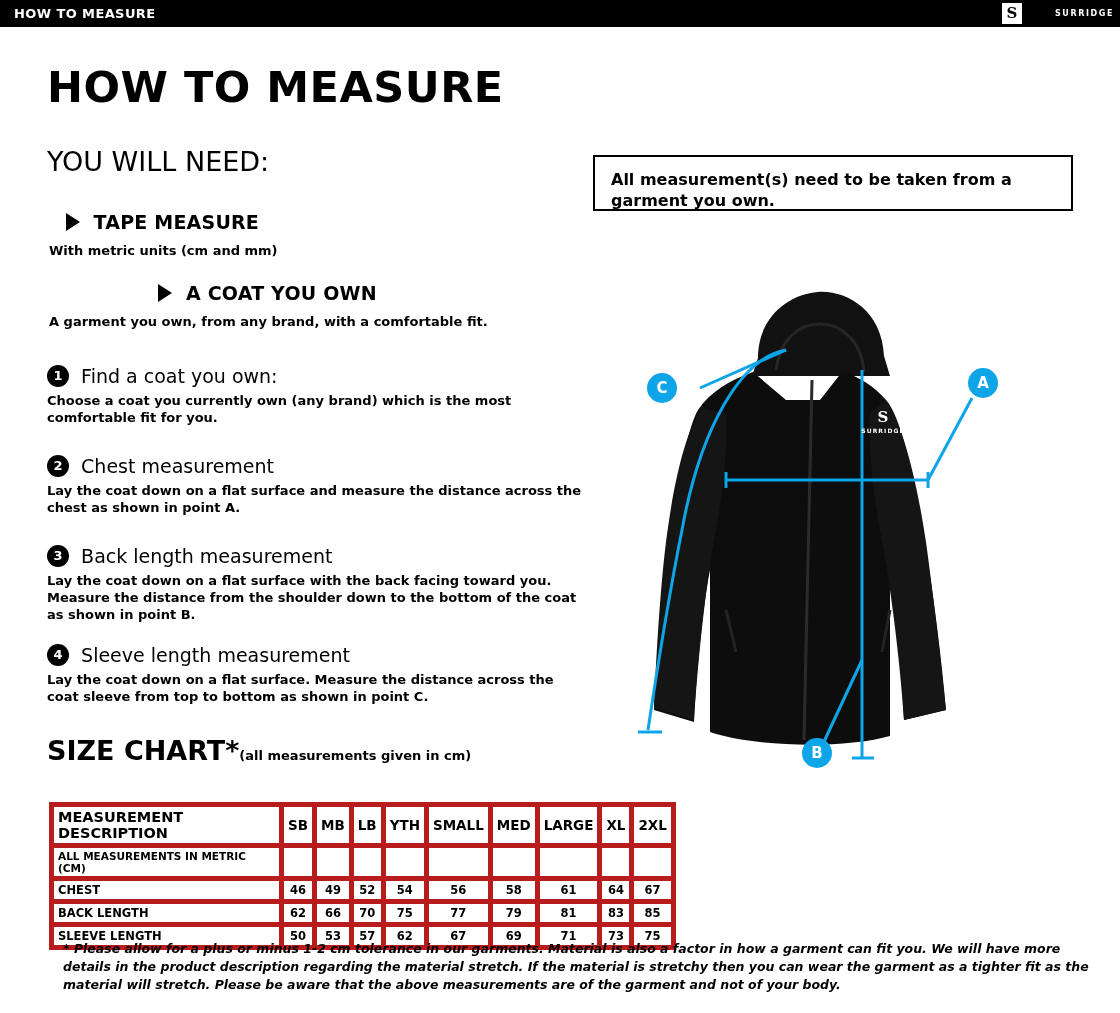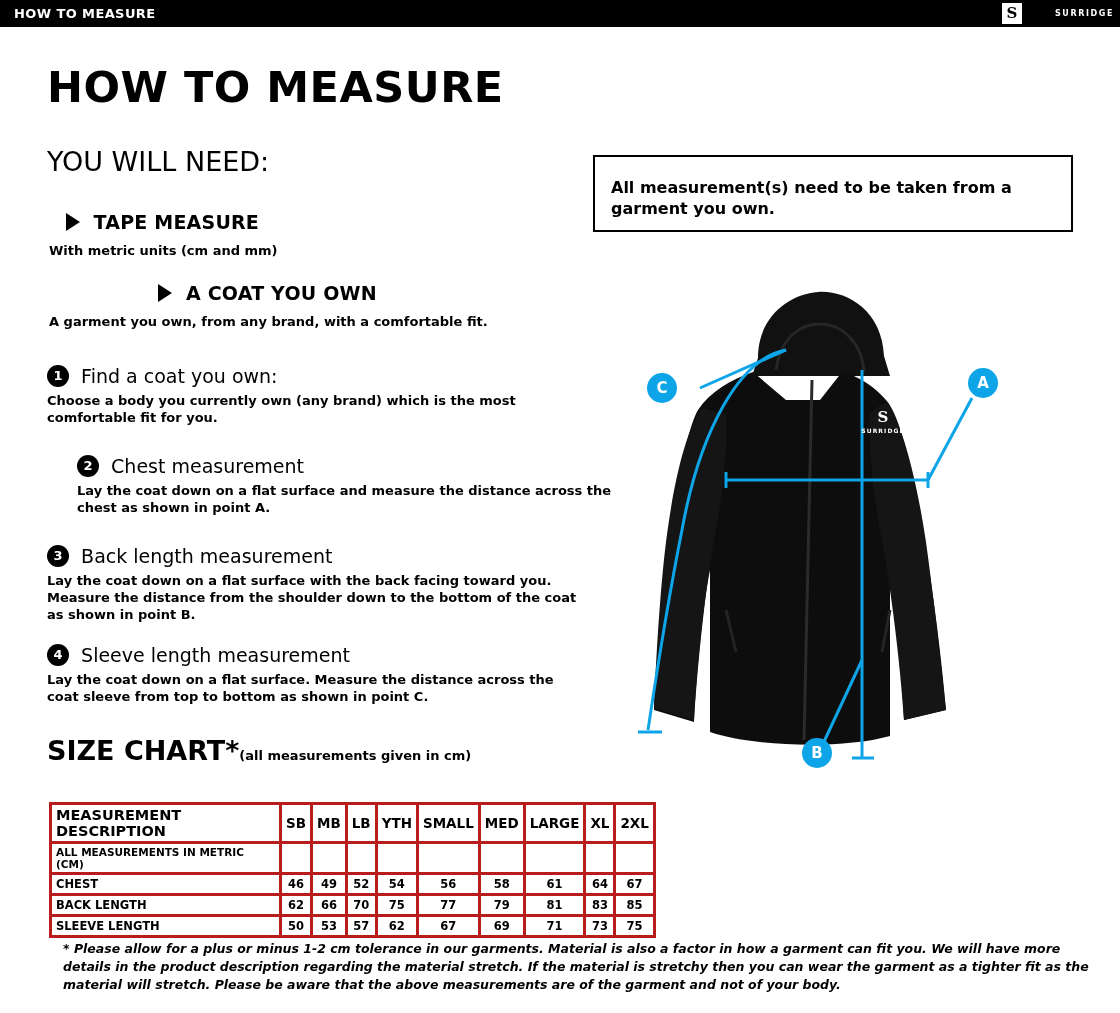--- a/index.html
+++ b/index.html
@@ -76,28 +76,28 @@
     text-align:center; line-height:22px; vertical-align:middle;
     margin-right:7px;
   }
   .step .sttl {
     display:inline-block; font-size:19px; font-weight:normal; vertical-align:middle;
   }
   .step .sbody {
     font-size:13px; font-weight:bold; line-height:1.32; margin-top:5px;
   }
   #step1 { top:365px; }
-  #step2 { top:455px;margin-left:30px; }
+  #step2 { top:455px; }
   #step3 { top:545px; }
   #step4 { top:644px; }
 
   
   .callout {
-    position:absolute; left:593px; top:155px; width:480px; height:77px;
-    border:2px solid #000; padding:20px 16px;
+    position:absolute; left:593px; top:155px; width:480px; height:56px;
+    border:2px solid #000; padding:12px 16px;
     font-size:16px; font-weight:bold; line-height:1.33;
   }
 
   
   .jacket-wrap {
     position:absolute; left:590px; top:280px; width:490px; height:500px;
   }
   .badge {
     position:absolute; width:30px; height:30px; border-radius:50%;
     background:#0ea5e8; color:#ffffff; font-size:15px; font-weight:bold;
@@ -122,21 +122,21 @@
   }
   .sizechart-title .note {
     font-size:13px; font-weight:bold;
   }
   table.sizes {
     position:absolute; left:49px; top:802px;
     border-collapse:collapse;
     font-size:11.5px; font-weight:bold;
   }
   table.sizes th, table.sizes td {
-    border:3px solid #b91c1c;
+    border:5px solid #b91c1c;
     padding:2px 4px;
     text-align:center;
     height:18px;
   }
   table.sizes th.desc, table.sizes td.desc {
     text-align:left; width:230px;
   }
   table.sizes thead th { font-size:13.5px; }
   table.sizes thead th.desc { font-size:14.5px; }
   table.sizes tr.allrow td { font-size:10.5px; }
@@ -173,21 +173,21 @@
 
 <div class="need" id="need2">
   <span class="tri"></span>
   <span class="ttl">A COAT YOU OWN</span>
   <div class="sub">A garment you own, from any brand, with a comfortable fit.</div>
 </div>
 
 <div class="step" id="step1">
   <span class="num">1</span>
   <span class="sttl">Find a coat you own:</span>
-  <div class="sbody">Choose a body you currently own (any brand) which is the most comfortable fit for you.</div>
+  <div class="sbody">Choose a coat you currently own (any brand) which is the most comfortable fit for you.</div>
 </div>
 
 <div class="step" id="step2">
   <span class="num">2</span>
   <span class="sttl">Chest measurement</span>
   <div class="sbody">Lay the coat down on a flat surface and measure the distance across the chest as shown in point A.</div>
 </div>
 
 <div class="step" id="step3">
   <span class="num">3</span>

